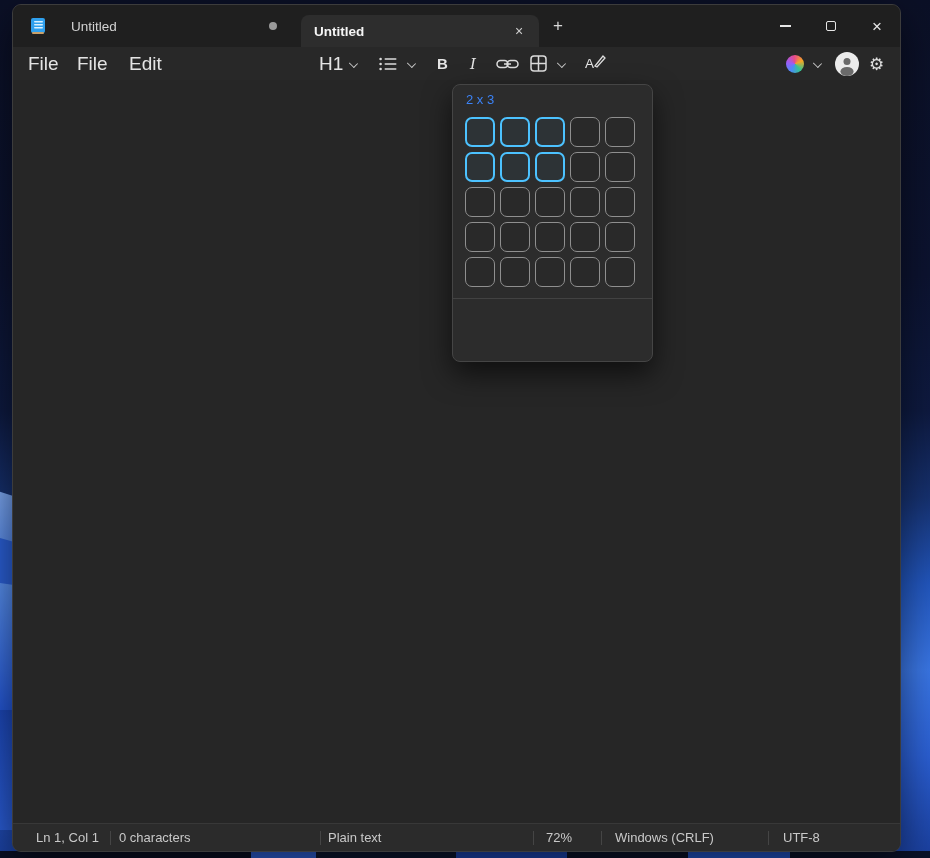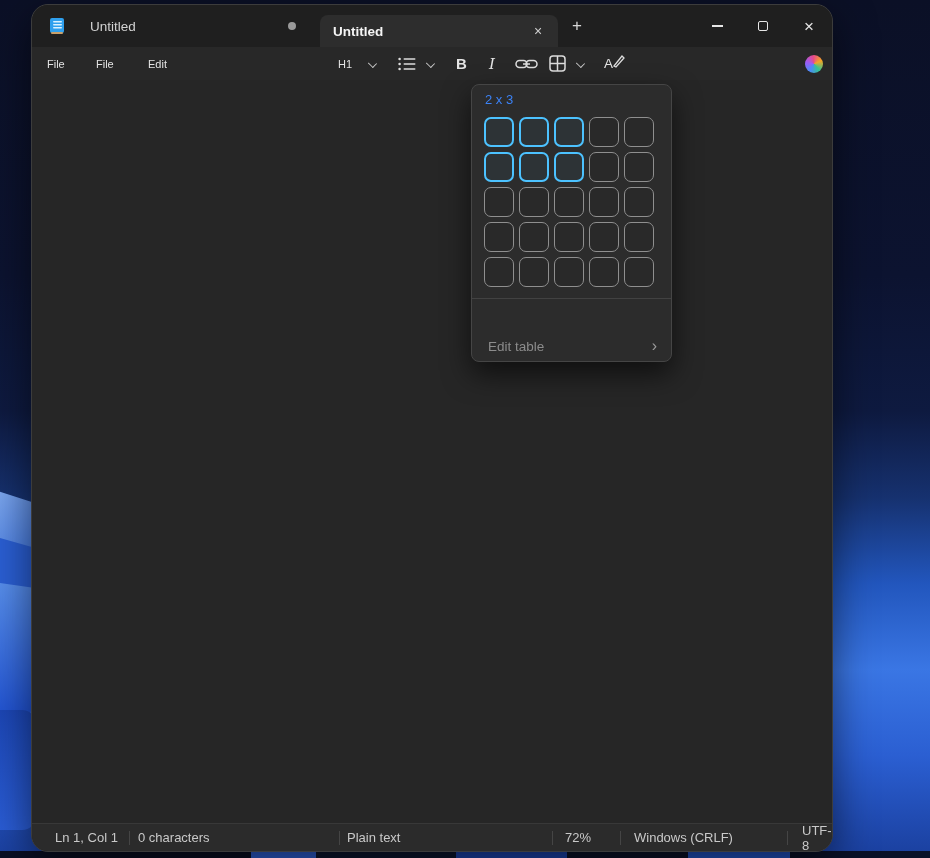--- a/index.html
+++ b/index.html
@@ -12,22 +12,22 @@
   }
   .petal{ position:absolute; }
   .p1{ left:-34px; top:494px; width:74px; height:52px; background:linear-gradient(120deg,#8db4f2,#4478dd); border-radius:12px; transform:rotate(18deg); }
   .p2{ left:-30px; top:540px; width:68px; height:48px; background:#2a5ed2; border-radius:12px; transform:rotate(16deg); }
   .p3{ left:-38px; top:584px; width:80px; height:130px; background:linear-gradient(160deg,#5b92ec,#1d4ecf); border-radius:16px; transform:rotate(8deg); }
   .p4{ left:-30px; top:710px; width:66px; height:120px; background:linear-gradient(180deg,#1c46b4,#2a5cd4); border-radius:14px; }
   .bstrip{ position:absolute; left:0; right:0; bottom:0; height:7px;
     background:linear-gradient(90deg,#0a0f24 0%,#0a0f24 27%,#2e5fd4 27%,#2e5fd4 34%,#0c1630 34%,#0c1630 49%,#1c44ae 49%,#1c44ae 61%,#0a1128 61%,#0a1128 74%,#2253c4 74%,#2253c4 85%,#0a1128 85%,#0a1128 100%); }
 
   
-  .window{ position:absolute; left:31px; top:4px; width:802px; height:848px;
-    background:#262626; border:1px solid #3c3c3c; border-radius:17px; overflow:hidden;
+  .window{ position:absolute; left:12px; top:4px; width:889px; height:848px;
+    background:#262626; border:1px solid #3c3c3c; border-radius:9px; overflow:hidden;
     box-shadow:0 14px 40px rgba(0,0,0,.55); }
 
   
   .titlebar{ position:absolute; left:0; top:0; right:0; height:42px; background:#1f1f1f; }
   .appicon{ position:absolute; left:16px; top:12px; width:18px; height:18px; }
   .tab{ position:absolute; display:flex; align-items:center; color:#d2d2d2; font-size:13.5px; }
   .tab.inactive{ left:40px; top:0; width:248px; height:42px; }
   .tab.inactive .tab-label{ margin-left:18px; }
   .dot{ position:absolute; right:24px; top:17px; width:8px; height:8px; border-radius:50%; background:#9a9a9a; }
   .tab.active{ left:288px; top:10px; width:238px; height:32px; background:#2d2d2d; border-radius:8px 8px 0 0; color:#f5f5f5; font-weight:bold; }
@@ -37,21 +37,21 @@
   .newtab{ position:absolute; left:534px; top:10px; width:22px; height:22px; border-radius:4px;
     display:flex; align-items:center; justify-content:center; color:#d8d8d8; font-size:17px; font-weight:normal; }
   .wincontrols{ position:absolute; right:0; top:0; height:42px; display:flex; }
   .wcbtn{ width:46px; height:42px; display:flex; align-items:center; justify-content:center; }
   .minline{ width:11px; height:1.4px; background:#e6e6e6; }
   .maxbox{ width:10px; height:10px; border:1.3px solid #e6e6e6; border-radius:2px; }
   .closex{ color:#e6e6e6; font-size:17px; line-height:1; }
 
   
   .toolbar{ position:absolute; left:0; top:42px; right:0; height:33px; background:#282828; }
-  .titem{ position:absolute; top:0; height:33px; display:flex; align-items:center; color:#e4e4e4; font-size:11px; }
+  .titem{ position:absolute; top:0; height:33px; display:flex; align-items:center; color:#e4e4e4; font-size:19px; }
   .chev{ width:8px; height:8px; position:relative; }
   .chev::before{ content:""; position:absolute; left:1px; top:0px; width:6px; height:6px;
     border-right:1.4px solid #c9c9c9; border-bottom:1.4px solid #c9c9c9; transform:rotate(45deg) scale(1,.85); }
   .bold-glyph{ font-weight:bold; font-size:15px; }
   .italic-glyph{ font-family:"DejaVu Serif","Liberation Serif",serif; font-style:italic; font-size:15px; }
   .clearfmt{ position:relative; font-size:13.5px; color:#e4e4e4; }
   .clearfmt svg{ position:absolute; left:8px; top:7px; }
   .copilot{ width:18px; height:18px; border-radius:50%;
     background:conic-gradient(from 210deg,#4a8cf7,#9b5cf6,#e84a8a,#f5a623,#35c58f,#4a8cf7); }
   .avatar{ width:24px; height:24px; }
@@ -233,24 +233,20 @@
           <div class="cell"></div>
           <div class="cell"></div>
           <div class="cell"></div>
           <div class="cell"></div>
           <div class="cell"></div>
           <div class="cell"></div>
           <div class="cell"></div>
           <div class="cell"></div>
         </div>
       <div class="menu-divider"></div>
-      <div class="menu-item disabled">
-        <span>Edit table</span>
-        <span class="submenu-arrow">›</span>
-      </div>
     </div>
 
     <div class="statusbar">
       <span class="seg" style="left:23px">Ln 1, Col 1</span>
       <span class="sdiv" style="left:97px"></span>
       <span class="seg" style="left:106px">0 characters</span>
       <span class="sdiv" style="left:307px"></span>
       <span class="seg" style="left:315px">Plain text</span>
       <span class="sdiv" style="left:520px"></span>
       <span class="seg" style="left:533px">72%</span>

